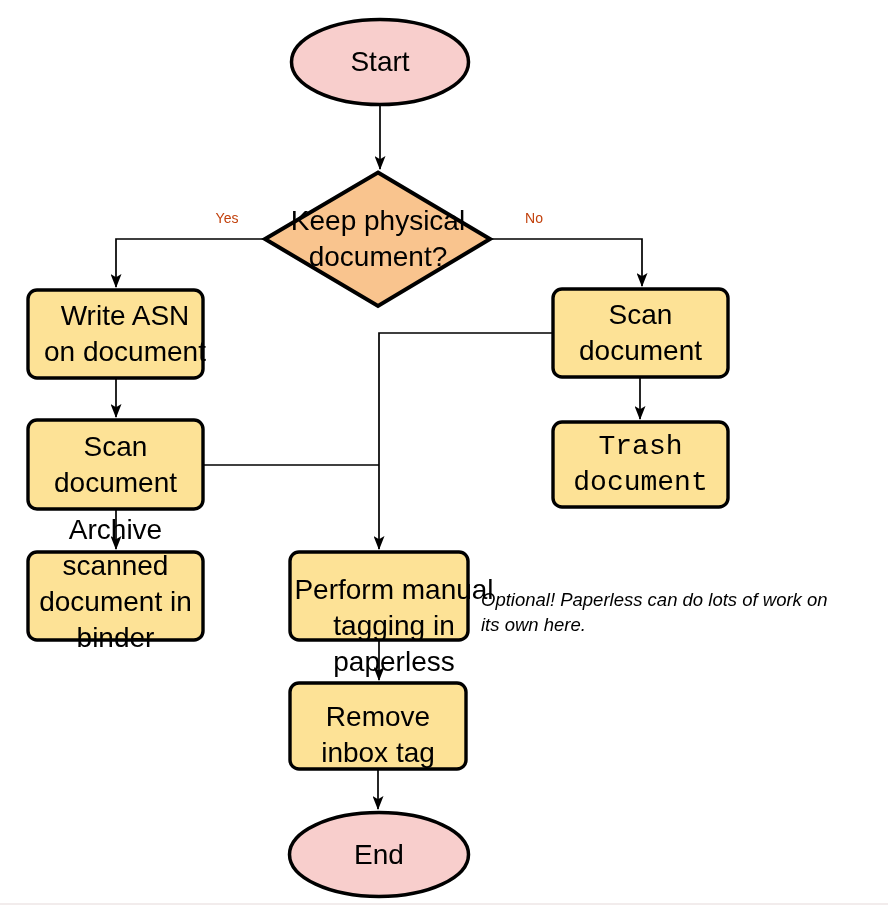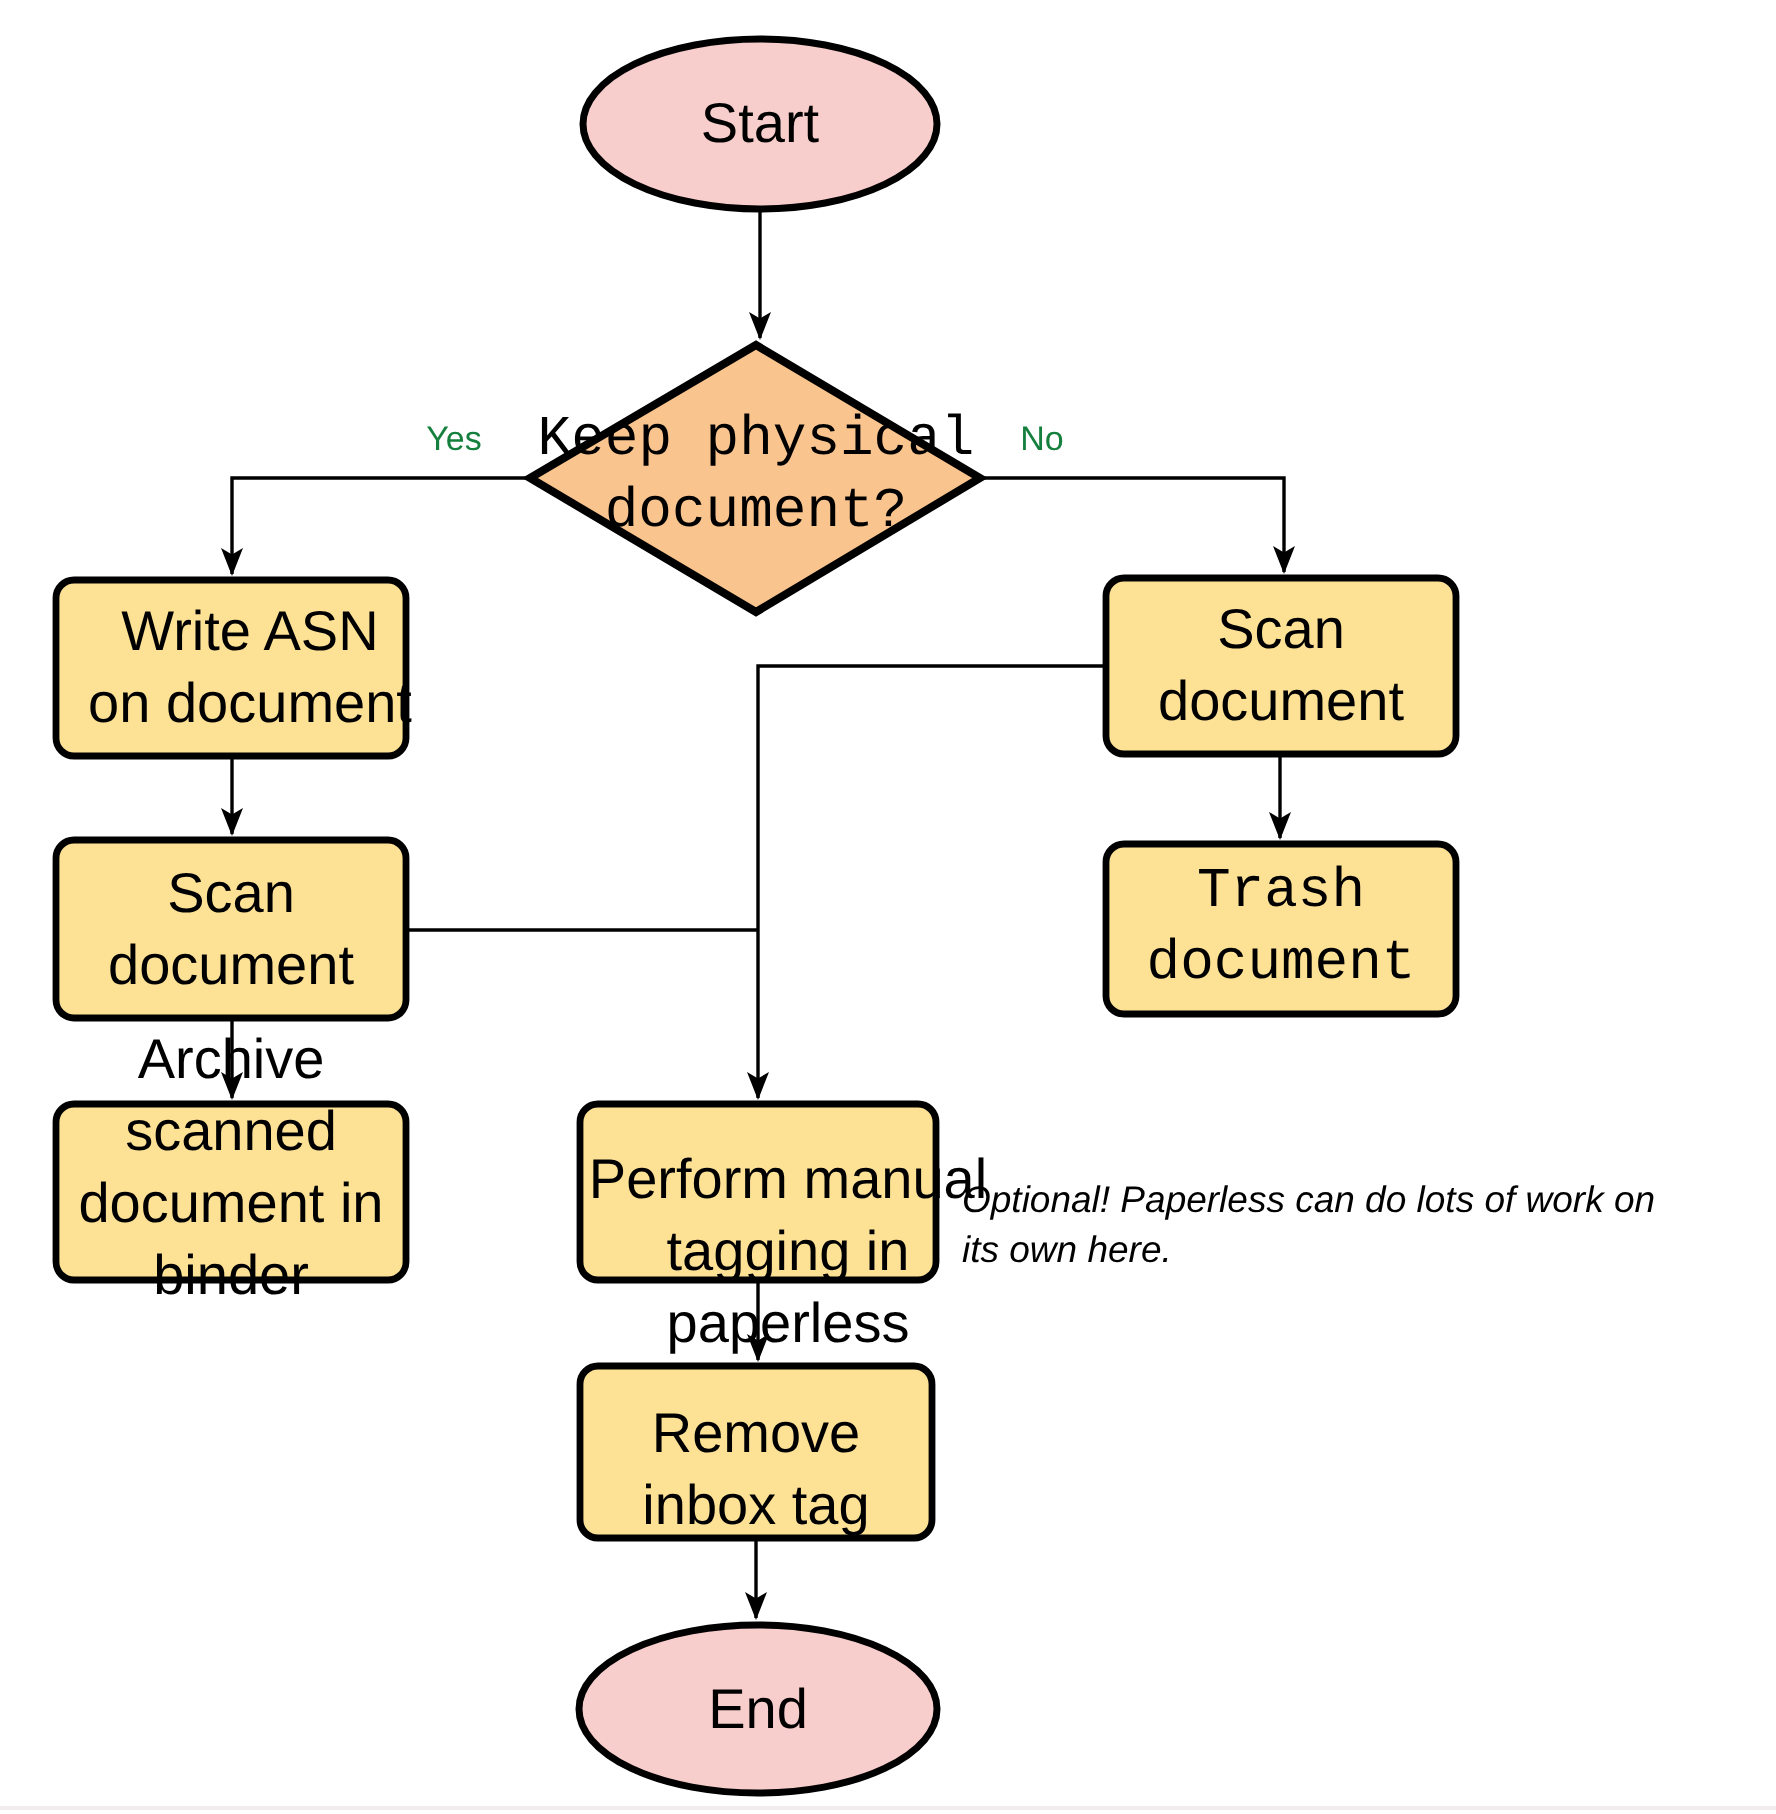--- a/index.html
+++ b/index.html
@@ -27,22 +27,22 @@
     justify-content: center;
     text-align: center;
     font-size: 28px;
     line-height: 1.28;
     color: #000000;
     white-space: pre-line;
     pointer-events: none;
   }
   .edge-label {
     position: absolute;
-    font-size: 17px;
-    color: #15803d;
+    font-size: 14px;
+    color: #c2410c;
     text-align: center;
     pointer-events: none;
   }
   .annotation {
     position: absolute;
     left: 481px;
     top: 588px;
     width: 410px;
     font-size: 18.5px;
     font-style: italic;
@@ -100,21 +100,21 @@
 
     <rect x="290" y="552" width="178" height="88" rx="9" stroke="#000000" stroke-width="3.4" fill="#FDE296"></rect>
 
     <rect x="290" y="683" width="176" height="86" rx="9" stroke="#000000" stroke-width="3.4" fill="#FDE296"></rect>
 
     <ellipse cx="379" cy="854.5" rx="89.5" ry="42" stroke="#000000" stroke-width="3.5" fill="#F8CECC"></ellipse>
   </svg>
 
   <div class="node-label" style="left:290px; top:18px; width:180px; height:88px;">Start</div>
 
-  <div class="node-label" style="left:266px; top:172px; width:224px; height:134px;font-family:Liberation Mono, monospace;">Keep physical
+  <div class="node-label" style="left:266px; top:172px; width:224px; height:134px;">Keep physical
 document?</div>
 
   <div class="node-label" style="left:28px; top:290px; width:194px; height:88px;">Write ASN
 on document</div>
 
   <div class="node-label" style="left:28px; top:420px; width:175px; height:89px;">Scan document</div>
 
   <div class="node-label" style="left:28px; top:552px; width:175px; height:64px;">Archive scanned
 document in
 binder</div>
@@ -127,20 +127,20 @@
 tagging in
 paperless</div>
 
   <div class="node-label" style="left:290px; top:683px; width:176px; height:104px;">Remove
 inbox tag</div>
 
   <div class="node-label" style="left:288px; top:812px; width:182px; height:85px;">End</div>
 
   <div class="edge-label" style="left:203px; top:210px; width:48px;">Yes</div>
 
-  <div class="edge-label" style="left:499px; top:210px; width:44px;">No</div>
+  <div class="edge-label" style="left:499px; top:210px; width:44px;text-align:right;">No</div>
 
   <div class="annotation">Optional! Paperless can do lots of work on
 its own here.</div>
 
   <div class="bottom-line"></div>
 
 </div>
 
 </body></html>

